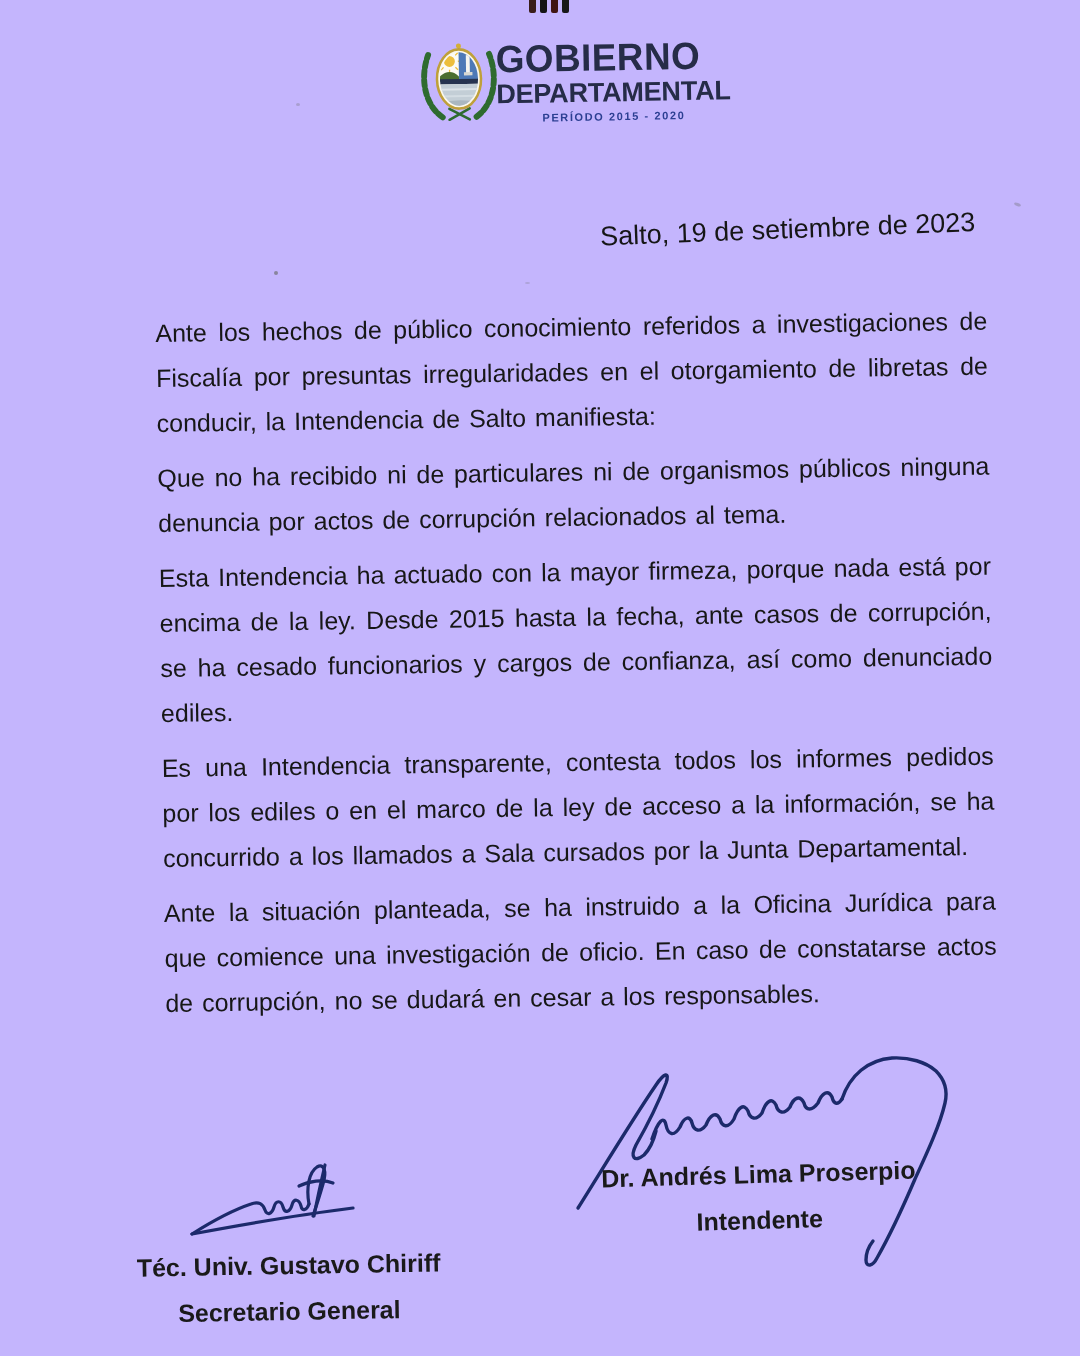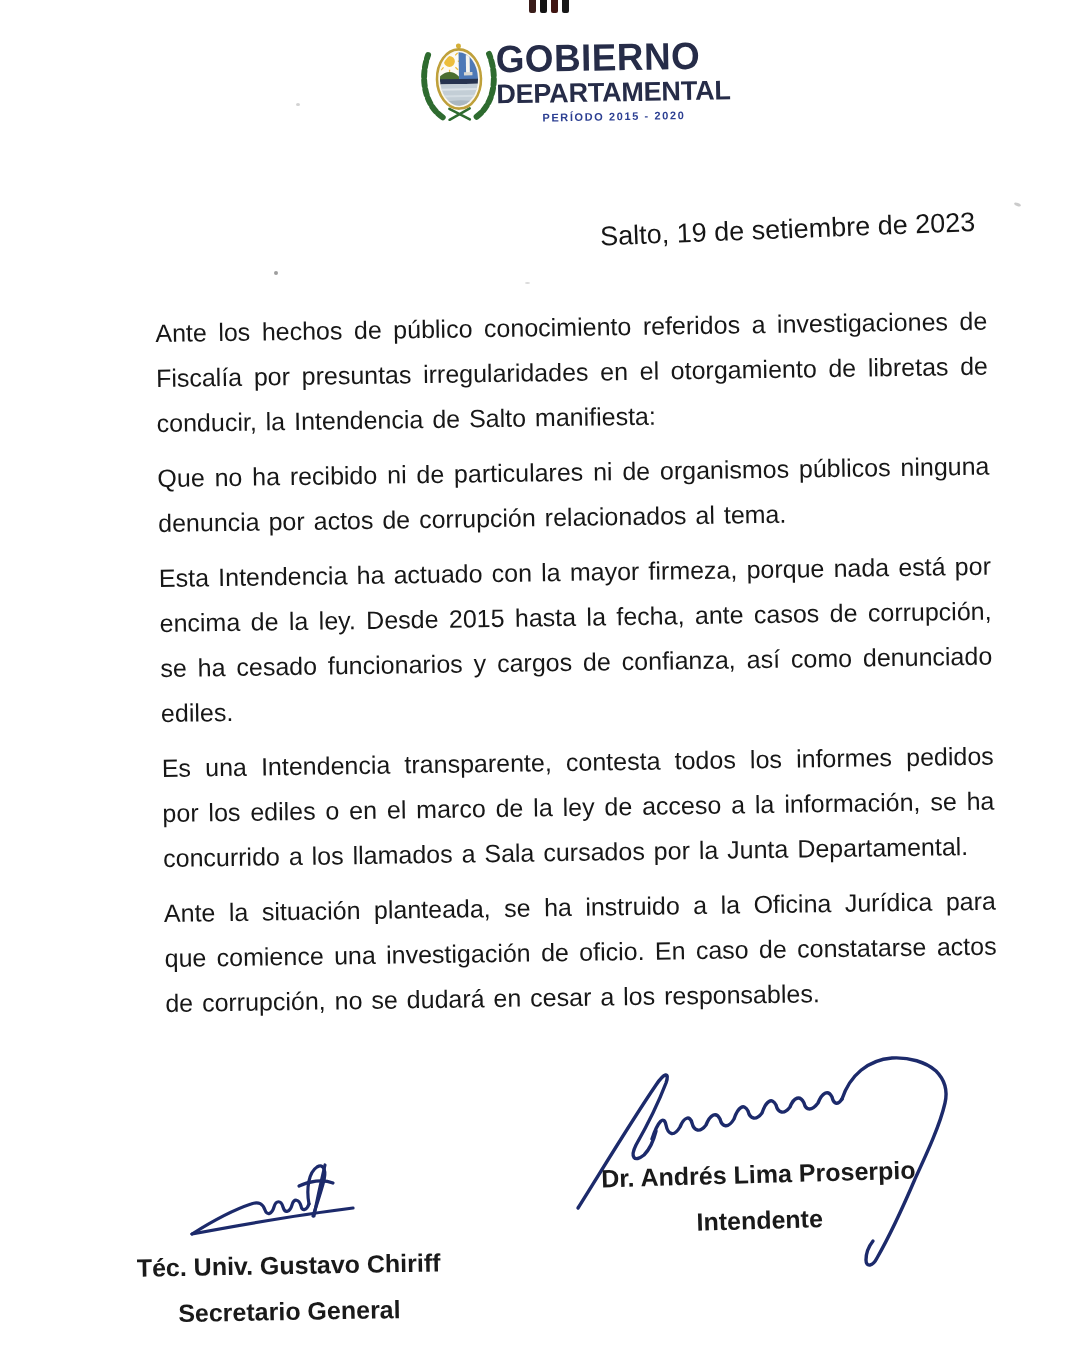--- a/index.html
+++ b/index.html
@@ -5,21 +5,21 @@
   html,body{margin:0;padding:0;}
   body{
     width:1080px;height:1356px;
     background:#e9e7e4;
     font-family:"Liberation Sans", sans-serif;
     -webkit-font-smoothing:antialiased;
   }
   .page{
     position:relative;
     width:1080px;height:1356px;
-    background:#ffffff;
+    background:#c4b5fd;
     overflow:hidden;
     color:#1b1b1b;
   }
   
   .scan-marks{
     position:absolute;left:529px;top:0;
     display:flex;gap:4px;
   }
   .scan-marks i{
     display:block;width:7px;height:13px;

